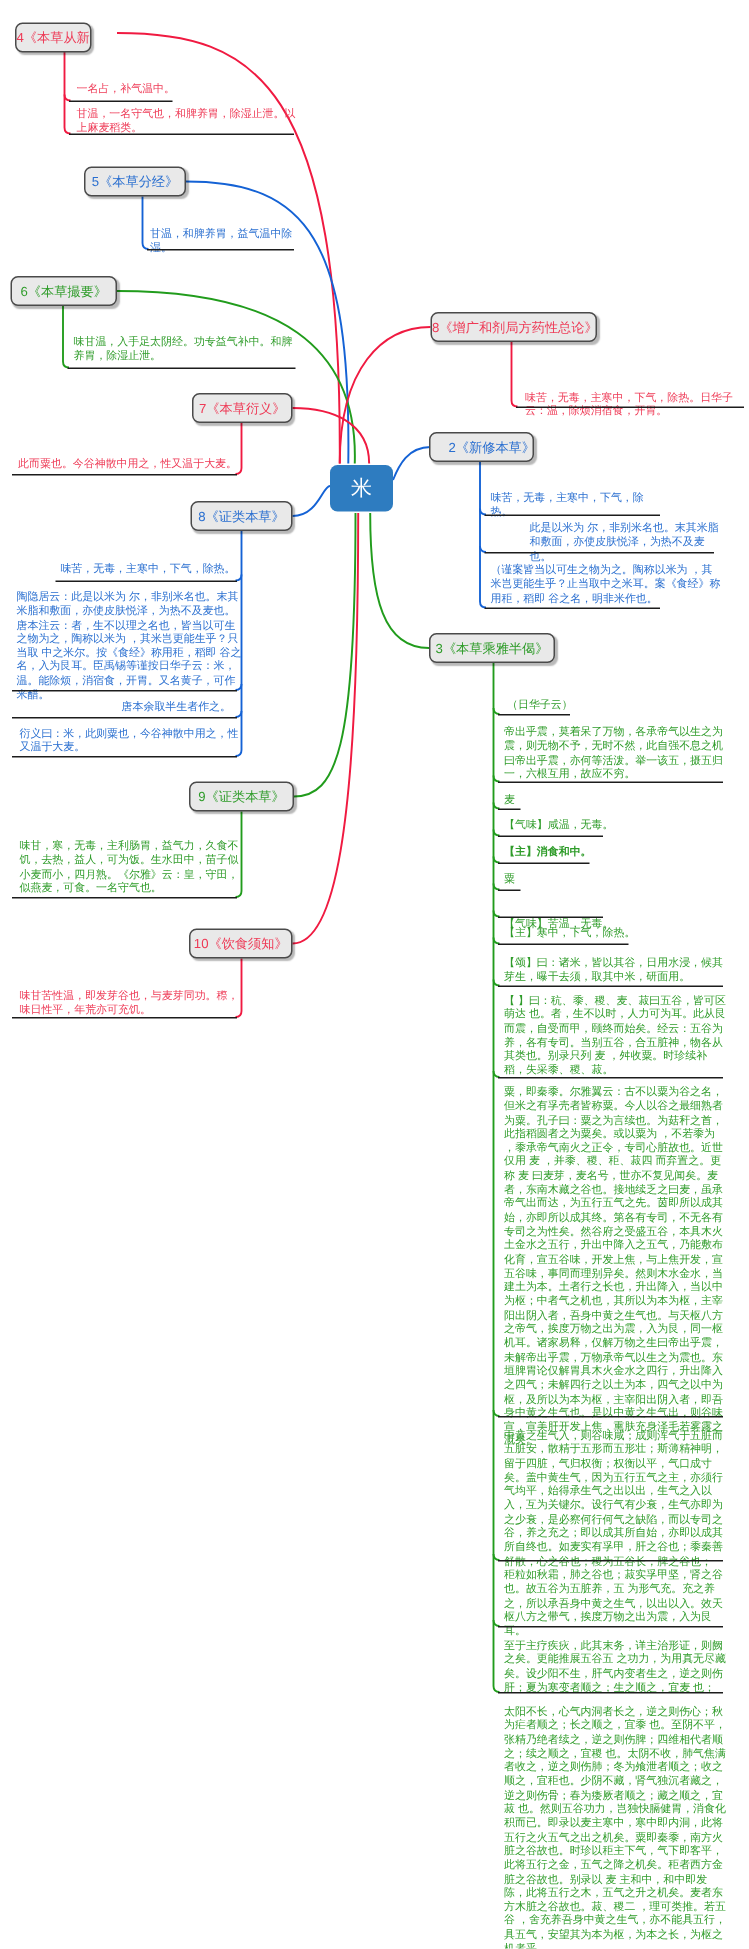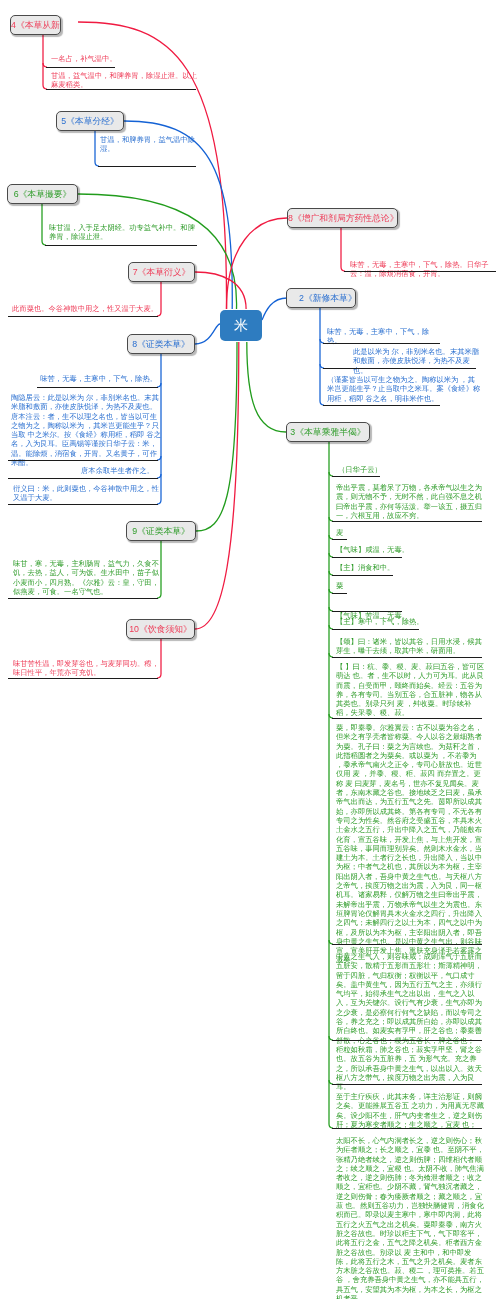--- a/index.html
+++ b/index.html
@@ -85,21 +85,21 @@
 <div class="leaf blue" style="left:327px;top:375px;width:155px;"><span>（谨案皆当以可生之物为之。陶称以米为 ，其米岂更能生乎？止当取中之米耳。案《食经》称用秬，稻即 谷之名，明非米作也。</span></div>
 <div class="ul" style="left:323px;top:405px;width:117px;"></div>
 <div class="leaf green" style="left:338px;top:465px;width:60px;"><span>（日华子云）</span></div>
 <div class="ul" style="left:332px;top:476px;width:48px;"></div>
 <div class="leaf green" style="left:336px;top:483px;width:148px;"><span>帝出乎震，莫着呆了万物，各承帝气以生之为震，则无物不予，无时不然，此自强不息之机曰帝出乎震，亦何等活泼。举一该五，摄五归一，六根互用，故应不穷。</span></div>
 <div class="ul" style="left:332px;top:521px;width:150px;"></div>
 <div class="leaf green" style="left:336px;top:528px;width:40px;"><span>麦</span></div>
 <div class="ul" style="left:332px;top:539px;width:15px;"></div>
 <div class="leaf green" style="left:336px;top:545px;width:90px;"><span>【气味】咸温，无毒。</span></div>
 <div class="ul" style="left:332px;top:557px;width:70px;"></div>
-<div class="leaf green" style="left:336px;top:563px;width:90px;"><span>【主】消食和中。</span></div>
+<div class="leaf green" style="left:336px;top:563px;width:90px;font-weight:bold;"><span>【主】消食和中。</span></div>
 <div class="ul" style="left:332px;top:575px;width:61px;"></div>
 <div class="leaf green" style="left:336px;top:581px;width:40px;"><span>粟</span></div>
 <div class="ul" style="left:332px;top:593px;width:15px;"></div>
 <div class="leaf green" style="left:336px;top:599px;width:90px;margin-top:12px;"><span>【气味】苦温，无毒。</span></div>
 <div class="ul" style="left:332px;top:611px;width:70px;"></div>
 <div class="leaf green" style="left:336px;top:617px;width:100px;"><span>【主】寒中，下气，除热。</span></div>
 <div class="ul" style="left:332px;top:629px;width:87px;"></div>
 <div class="leaf green" style="left:336px;top:637px;width:148px;"><span>【颂】曰：诸米，皆以其谷，日用水浸，候其芽生，曝干去须，取其中米，研面用。</span></div>
 <div class="ul" style="left:332px;top:657px;width:150px;"></div>
 <div class="leaf green" style="left:336px;top:662px;width:148px;"><span>【 】曰：秔、黍、稷、麦、菽曰五谷，皆可区萌达 也。者，生不以时，人力可为耳。此从艮而震，自受而甲，颐终而始矣。经云：五谷为养，各有专司。当别五谷，合五脏神，物各从其类也。别录只列 麦 ，舛收粟。时珍续补稻，失采黍、稷、菽。</span></div>
@@ -108,23 +108,23 @@
 <div class="ul" style="left:332px;top:944px;width:150px;"></div>
 <div class="leaf green" style="left:336px;top:952px;width:148px;"><span>中黄之生气入，则谷味咸；成则浑气于五脏而五脏安，散精于五形而五形壮；斯薄精神明，留于四脏，气归权衡；权衡以平，气口成寸矣。盖中黄生气，因为五行五气之主，亦须行气均平，始得承生气之出以出，生气之入以入，互为关键尔。设行气有少衰，生气亦即为之少衰，是必察何行何气之缺陷，而以专司之谷，养之充之；即以成其所自始，亦即以成其所自终也。如麦实有孚甲，肝之谷也；黍秦善舒散，心之谷也；稷为五谷长，脾之谷也；</span></div>
 <div class="ul" style="left:332px;top:1040px;width:150px;"></div>
 <div class="leaf green" style="left:336px;top:1045px;width:148px;"><span>秬粒如秋霜，肺之谷也；菽实孚甲坚，肾之谷也。故五谷为五脏养，五 为形气充。充之养之，所以承吾身中黄之生气，以出以入。效天枢八方之带气，挨度万物之出为震，入为艮耳。</span></div>
 <div class="ul" style="left:332px;top:1084px;width:150px;"></div>
 <div class="leaf green" style="left:336px;top:1092px;width:148px;"><span>至于主疗疾疢，此其末务，详主治形证，则阙之矣。更能推展五谷五 之功力，为用真无尽藏矣。设少阳不生，肝气内变者生之，逆之则伤肝；夏为寒变者顺之；生之顺之，宜麦 也；</span></div>
 <div class="ul" style="left:332px;top:1128px;width:150px;"></div>
 <div class="leaf green" style="left:336px;top:1136px;width:148px;"><span>太阳不长，心气内洞者长之，逆之则伤心；秋为疟者顺之；长之顺之，宜黍 也。至阴不平，张精乃绝者续之，逆之则伤脾；四维相代者顺之；续之顺之，宜稷 也。太阴不收，肺气焦满者收之，逆之则伤肺；冬为飧泄者顺之；收之顺之，宜秬也。少阴不藏，肾气独沉者藏之，逆之则伤骨；春为痿厥者顺之；藏之顺之，宜菽 也。然则五谷功力，岂独快膈健胃，消食化积而已。即录以麦主寒中，寒中即内洞，此将五行之火五气之出之机矣。粟即秦黍，南方火脏之谷故也。时珍以秬主下气，气下即客平，此将五行之金，五气之降之机矣。秬者西方金脏之谷故也。别录以 麦 主和中，和中即发陈，此将五行之木，五气之升之机矣。麦者东方木脏之谷故也。菽、稷二 ，理可类推。若五谷 ，舍充养吾身中黄之生气，亦不能具五行，具五气，安望其为本为枢，为本之长，为枢之机者乎。</span></div>
 <div class="leaf red" style="left:51px;top:54px;width:80px;"><span>一名占，补气温中。</span></div>
 <div class="ul" style="left:46px;top:67px;width:69px;"></div>
-<div class="leaf red" style="left:51px;top:71px;width:148px;"><span>甘温，益气温中，和脾养胃，除湿止泄。以上麻麦稻类。</span></div>
+<div class="leaf red" style="left:51px;top:71px;width:148px;"><span>甘温，一名守气也，和脾养胃，除湿止泄。以上麻麦稻类。</span></div>
 <div class="ul" style="left:46px;top:89px;width:150px;"></div>
-<div class="leaf blue" style="left:100px;top:135px;width:100px;font-family:Liberation Serif, serif;"><span>甘温，和脾养胃，益气温中除湿。</span></div>
+<div class="leaf blue" style="left:100px;top:151px;width:100px;font-family:Liberation Serif, serif;"><span>甘温，和脾养胃，益气温中除湿。</span></div>
 <div class="ul" style="left:98px;top:166px;width:98px;"></div>
 <div class="leaf green" style="left:49px;top:223px;width:150px;"><span>味甘温，入手足太阴经。功专益气补中。和脾养胃，除湿止泄。</span></div>
 <div class="ul" style="left:45px;top:245px;width:152px;"></div>
 <div class="leaf red r" style="right:341px;top:304px;max-width:147px;"><span>此而粟也。今谷神散中用之，性又温于大麦。</span></div>
 <div class="ul" style="left:8px;top:316px;width:150px;"></div>
 <div class="leaf blue r" style="right:342px;top:374px;max-width:147px;"><span>味苦，无毒，主寒中，下气，除热。</span></div>
 <div class="ul" style="left:37px;top:387px;width:121px;"></div>
 <div class="leaf blue r" style="right:338px;top:393px;max-width:150px;"><span>陶隐居云：此是以米为 尔，非别米名也。末其米脂和敷面，亦使皮肤悦泽，为热不及麦也。唐本注云：者，生不以理之名也，皆当以可生之物为之，陶称以米为 ，其米岂更能生乎？只当取 中之米尔。按《食经》称用秬，稻即 谷之名，入为艮耳。臣禹锡等谨按日华子云：米，温。能除烦，消宿食，开胃。又名黄子，可作米醋。</span></div>
 <div class="ul" style="left:8px;top:460px;width:150px;"></div>
 <div class="leaf blue r" style="right:345px;top:466px;max-width:150px;"><span>唐本余取半生者作之。</span></div>

